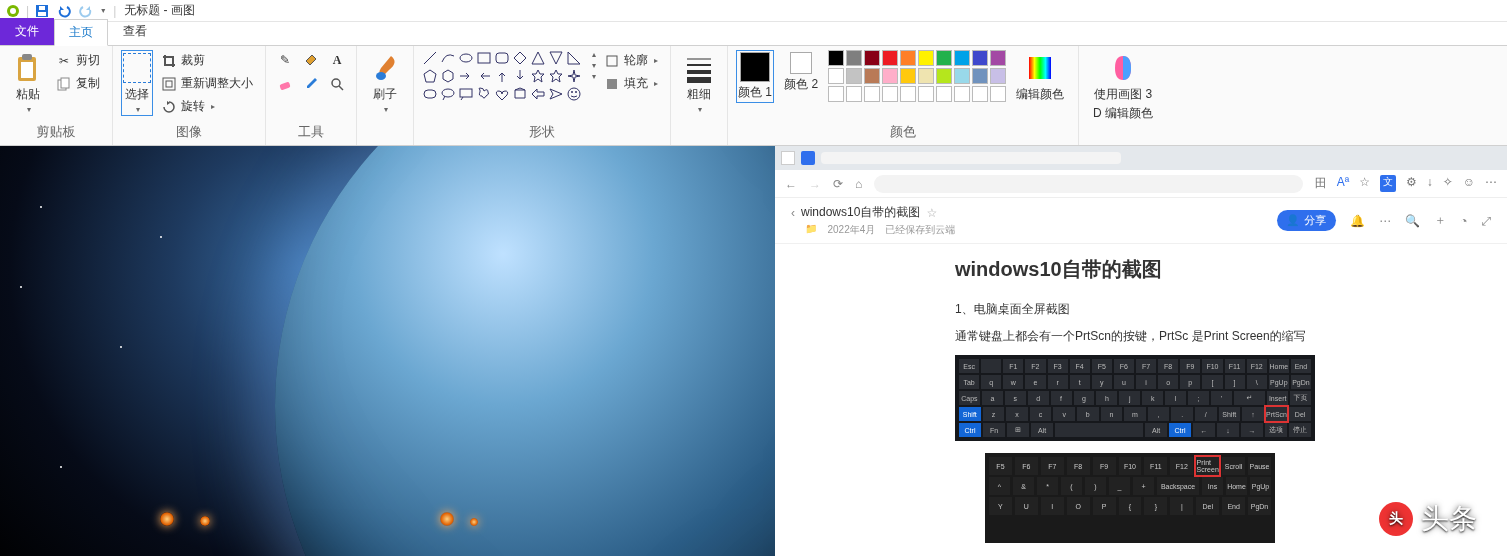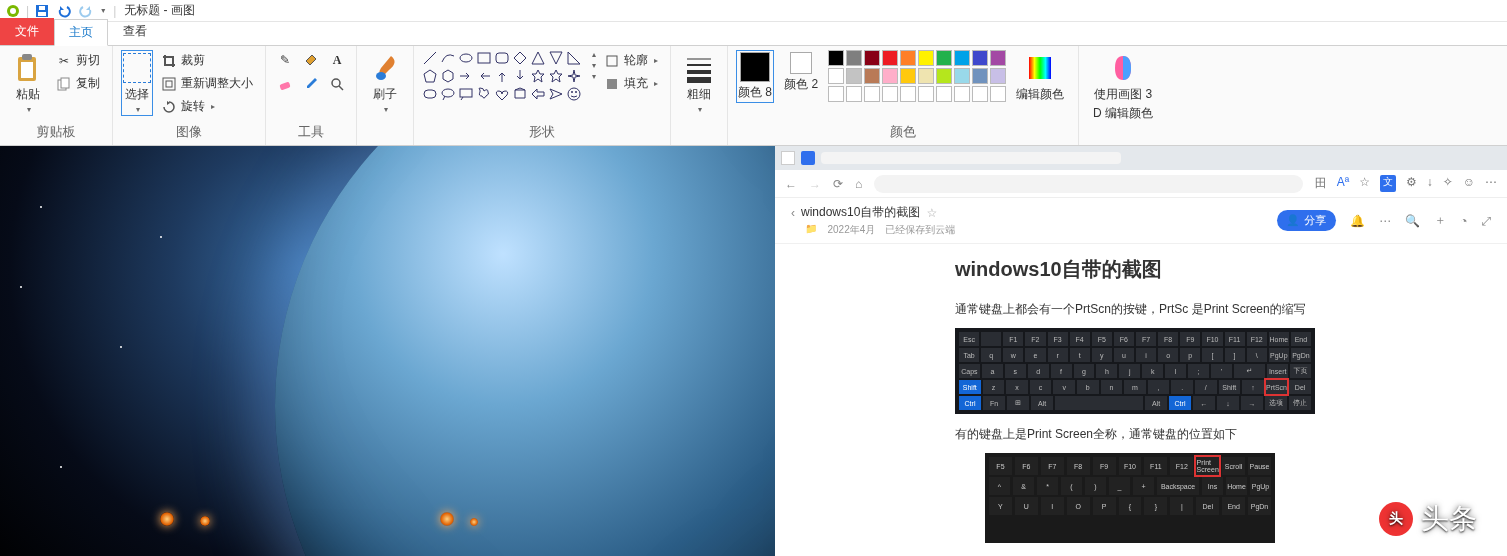--- a/index.html
+++ b/index.html
@@ -1,21 +1,21 @@
 <!DOCTYPE html>
 <html><head>
 <meta charset="utf-8">
 <style>
 * { box-sizing: border-box; margin: 0; padding: 0; font-family: "Microsoft YaHei", sans-serif; }
 body { width: 1507px; height: 556px; background: #fff; overflow: hidden; font-size: 12px; color: #333; position: relative;}
 .titlebar { height: 22px; display: flex; align-items: center; background: #fff; border-bottom: 1px solid #e5e5e5; padding: 0 4px; gap:4px;}
 .titlebar .qat-btn { width: 18px; height: 18px; display:flex; align-items:center; justify-content:center; cursor:pointer;}
 .tabs { height: 24px; display: flex; align-items: flex-end; border-bottom: 1px solid #d0d0d0; }
 .tab { padding: 4px 14px; cursor: pointer; border:1px solid transparent; font-size:12px;}
-.tab.active { background:#ef4444; color:#fff; }
+.tab.active { background:#6d28d9; color:#fff; }
 .tab.home-active { background:#fff; color:#1979ca; border:1px solid #d0d0d0; border-bottom:1px solid #fff; margin-bottom:-1px;text-align:center;}
 .ribbon { height: 100px; display: flex; background:#fafafa; border-bottom:1px solid #d0d0d0; }
 .group { display:flex; flex-direction:column; align-items:center; padding: 4px 8px; border-right:1px solid #e5e5e5; position:relative;}
 .group-body { flex:1; display:flex; align-items:flex-start; gap:4px; }
 .group-label { font-size:13px; color:#666; padding-top:2px;}
 .vbtn { display:flex; flex-direction:column; align-items:center; justify-content:center; padding:2px 6px; cursor:pointer; gap:2px;}
 .vbtn .ico { width:28px; height:32px; display:flex; align-items:center; justify-content:center;}
 .sbtn { display:flex; align-items:center; gap:4px; padding:2px 4px; cursor:pointer; font-size:12px; white-space:nowrap;}
 .sbtn .ico { width:16px; height:16px; display:flex; align-items:center; justify-content:center;}
 .col { display:flex; flex-direction:column; gap:2px;}
@@ -424,21 +424,21 @@
           <span class="tri">▾</span>
       </div>
     </div>
     <div class="group-label"></div>
   </div>
 
   <div class="group">
     <div class="group-body">
       <div class="vbtn dot-select">
         <span class="big-swatch" id="c1sw" style="background: rgb(0, 0, 0);"></span>
-        <span>颜色 8</span>
+        <span>颜色 1</span>
       </div>
       <div class="vbtn">
         <span class="big-swatch" id="c2sw" style="width: 22px; height: 22px; background: rgb(255, 255, 255);"></span>
         <span>颜色 2</span>
       </div>
       <div class="color-block" id="palette">
           <div class="color-row">
             <div class="color-swatch" style="background: rgb(0, 0, 0);"></div>
             <div class="color-swatch" style="background: rgb(127, 127, 127);"></div>
             <div class="color-swatch" style="background: rgb(136, 0, 21);"></div>
@@ -573,20 +573,21 @@
         <span>🔔</span>
         <span>⋯</span>
         <span>🔍</span>
         <span>＋</span>
         <span>◔</span>
         <span>⤢</span>
       </div>
     </div>
     <div class="doc-body">
       <div class="article-title">windows10自带的截图</div>
+      <div class="p">1、电脑桌面全屏截图</div>
       <div class="p">通常键盘上都会有一个PrtScn的按键，PrtSc 是Print Screen的缩写</div>
       <div class="keyboard">
         <div class="krow">
             <div class="key">Esc</div>
             <div class="key"></div>
             <div class="key">F1</div>
             <div class="key">F2</div>
             <div class="key">F3</div>
             <div class="key">F4</div>
             <div class="key">F5</div>
@@ -660,21 +661,20 @@
             <div class="key" style="flex:4"></div>
             <div class="key">Alt</div>
             <div class="key blue">Ctrl</div>
             <div class="key">←</div>
             <div class="key">↓</div>
             <div class="key">→</div>
             <div class="key">选项</div>
             <div class="key">停止</div>
           </div>
       </div>
-      <div class="p">有的键盘上是Print Screen全称，通常键盘的位置如下</div>
       <div class="keyboard2">
         <div class="krow">
             <div class="key">F5</div>
             <div class="key">F6</div>
             <div class="key">F7</div>
             <div class="key">F8</div>
             <div class="key">F9</div>
             <div class="key">F10</div>
             <div class="key">F11</div>
             <div class="key">F12</div>

